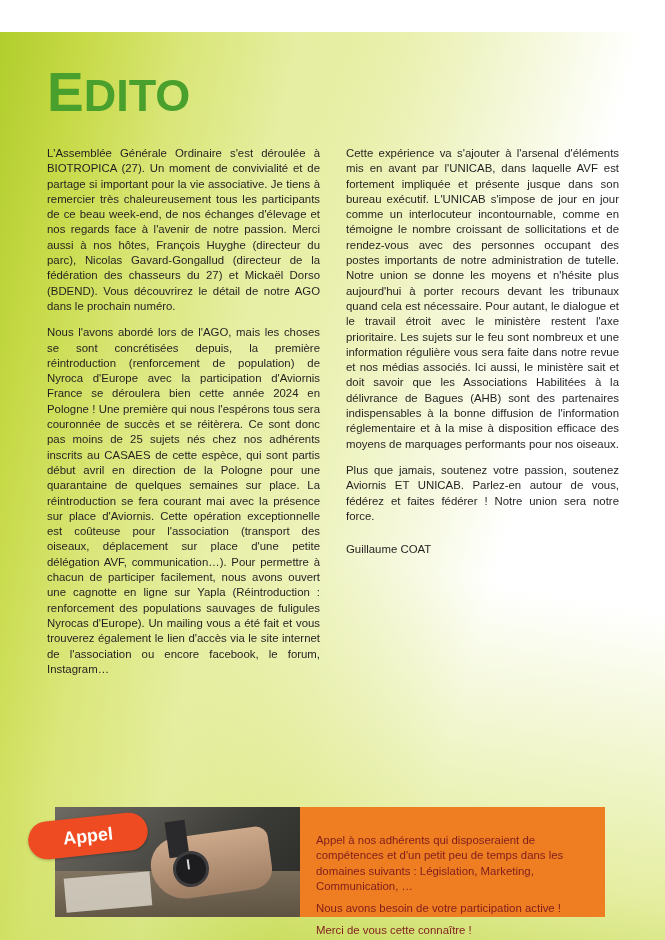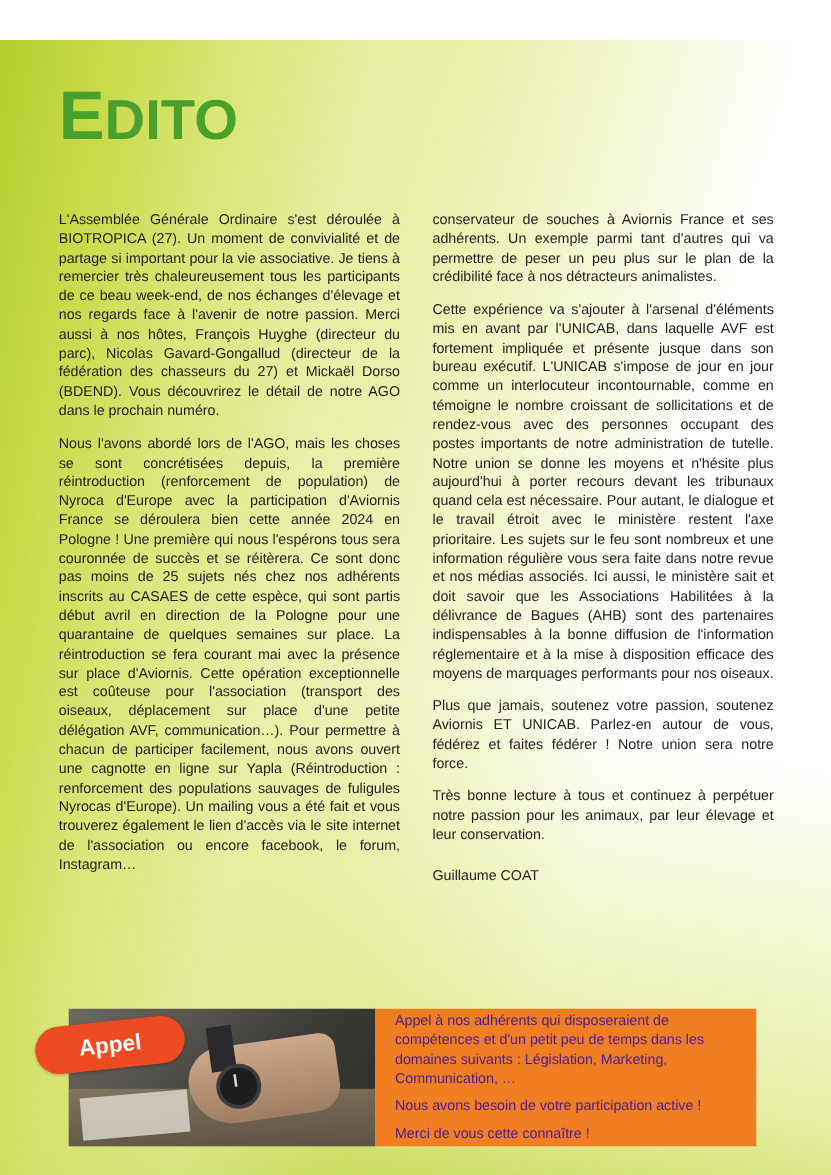--- a/index.html
+++ b/index.html
@@ -44,21 +44,21 @@
     font-size: 45px;
     letter-spacing: 0px;
     line-height: 45px;
   }
   .edito-title .cap {
     font-size: 55px;
   }
   .columns {
     position: absolute;
     left: 47px;
-    top: 137px;
+    top: 114px;
     width: 572px;
     display: flex;
     gap: 26px;
   }
   .col {
     width: 273px;
   }
   .col p {
     margin: 0 0 11px 0;
     font-size: 11.4px;
@@ -141,22 +141,22 @@
     bottom: 8px;
     width: 86px;
     height: 34px;
     background: #d9d4c8;
     transform: rotate(-5deg);
     opacity: 0.85;
   }
   .appeal-text {
     flex: 1;
     background: #ef7d22;
-    color: #4c1d95;
-    padding: 3px 14px 8px 16px;
+    color: #7f1d1d;
+    padding: 26px 14px 8px 16px;
     box-sizing: border-box;
   }
   .appeal-text p {
     margin: 0 0 7px 0;
     font-size: 11.4px;
     line-height: 15.3px;
   }
   .appeal-text p:last-child {
     margin-bottom: 0;
   }
@@ -192,24 +192,22 @@
     <div class="edito-title">
       <span class="cap">E</span><span>DITO</span>
     </div>
 
     <div class="columns">
       <div class="col">
         <p>L'Assemblée Générale Ordinaire s'est déroulée à BIOTROPICA (27). Un moment de convivialité et de partage si important pour la vie associative. Je tiens à remercier très chaleureusement tous les participants de ce beau week-end, de nos échanges d'élevage et nos regards face à l'avenir de notre passion. Merci aussi à nos hôtes, François Huyghe (directeur du parc), Nicolas Gavard-Gongallud (directeur de la fédération des chasseurs du 27) et Mickaël Dorso (BDEND). Vous découvrirez le détail de notre AGO dans le prochain numéro.</p>
         <p>Nous l'avons abordé lors de l'AGO, mais les choses se sont concrétisées depuis, la première réintroduction (renforcement de population) de Nyroca d'Europe avec la participation d'Aviornis France se déroulera bien cette année 2024 en Pologne ! Une première qui nous l'espérons tous sera couronnée de succès et se réitèrera. Ce sont donc pas moins de 25 sujets nés chez nos adhérents inscrits au CASAES de cette espèce, qui sont partis début avril en direction de la Pologne pour une quarantaine de quelques semaines sur place. La réintroduction se fera courant mai avec la présence sur place d'Aviornis. Cette opération exceptionnelle est coûteuse pour l'association (transport des oiseaux, déplacement sur place d'une petite délégation AVF, communication…). Pour permettre à chacun de participer facilement, nous avons ouvert une cagnotte en ligne sur Yapla (Réintroduction : renforcement des populations sauvages de fuligules Nyrocas d'Europe). Un mailing vous a été fait et vous trouverez également le lien d'accès via le site internet de l'association ou encore facebook, le forum, Instagram…</p>
       </div>
       <div class="col">
-        <p>conservateur de souches à Aviornis France et ses adhérents. Un exemple parmi tant d'autres qui va permettre de peser un peu plus sur le plan de la crédibilité face à nos détracteurs animalistes.</p>
         <p>Cette expérience va s'ajouter à l'arsenal d'éléments mis en avant par l'UNICAB, dans laquelle AVF est fortement impliquée et présente jusque dans son bureau exécutif. L'UNICAB s'impose de jour en jour comme un interlocuteur incontournable, comme en témoigne le nombre croissant de sollicitations et de rendez-vous avec des personnes occupant des postes importants de notre administration de tutelle. Notre union se donne les moyens et n'hésite plus aujourd'hui à porter recours devant les tribunaux quand cela est nécessaire. Pour autant, le dialogue et le travail étroit avec le ministère restent l'axe prioritaire. Les sujets sur le feu sont nombreux et une information régulière vous sera faite dans notre revue et nos médias associés. Ici aussi, le ministère sait et doit savoir que les Associations Habilitées à la délivrance de Bagues (AHB) sont des partenaires indispensables à la bonne diffusion de l'information réglementaire et à la mise à disposition efficace des moyens de marquages performants pour nos oiseaux.</p>
         <p>Plus que jamais, soutenez votre passion, soutenez Aviornis ET UNICAB. Parlez-en autour de vous, fédérez et faites fédérer ! Notre union sera notre force.</p>
-        <p>Très bonne lecture à tous et continuez à perpétuer notre passion pour les animaux, par leur élevage et leur conservation.</p>
         <p class="signature">Guillaume COAT</p>
       </div>
     </div>
 
     <div class="appeal-block">
       <div class="appeal-photo">
         <div class="desk"></div>
         <div class="paper"></div>
         <div class="hand"></div>
         <div class="strap"></div>

